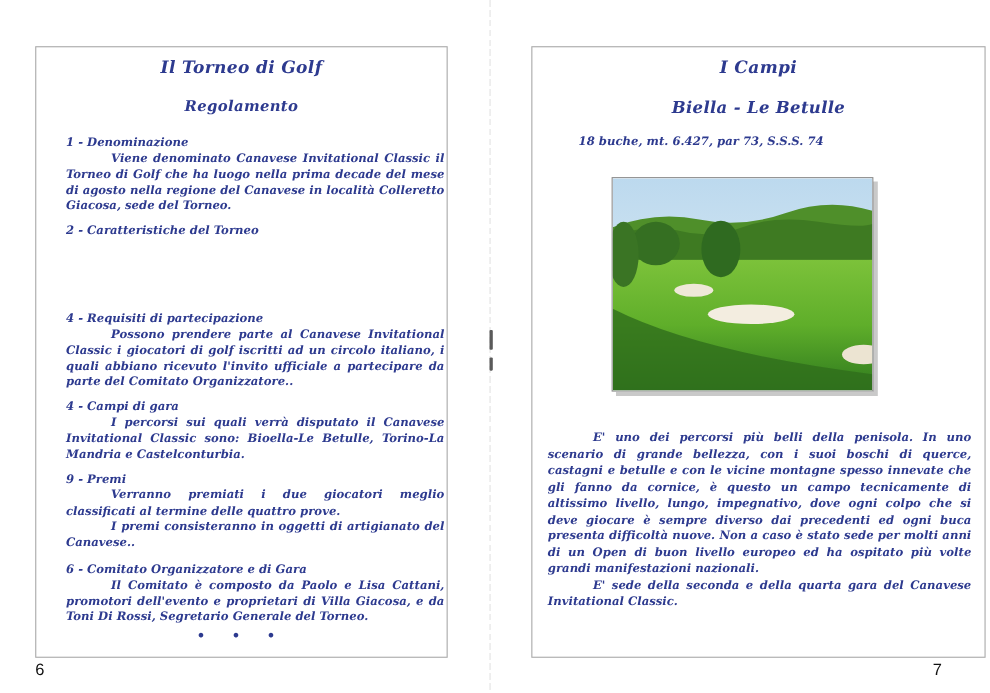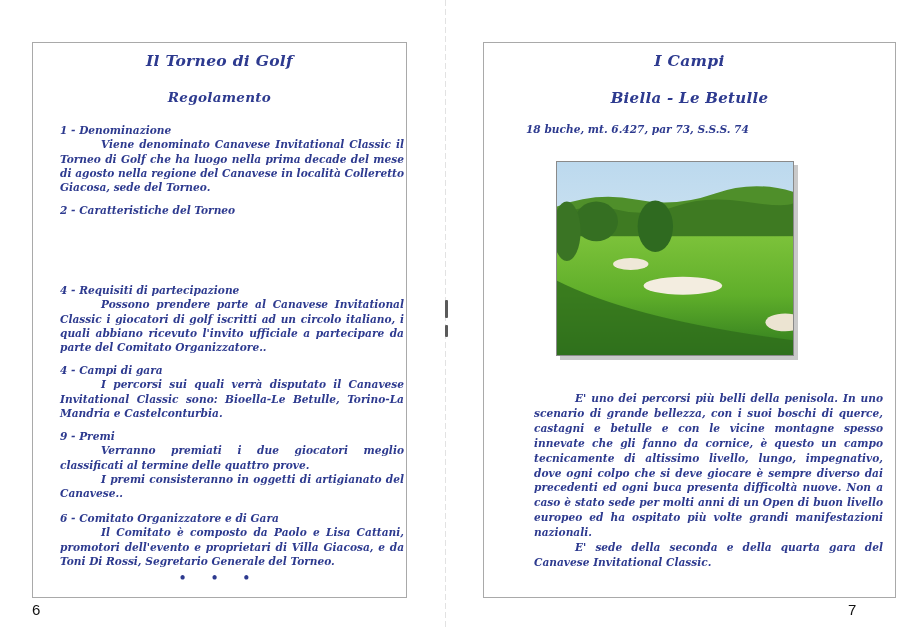--- a/index.html
+++ b/index.html
@@ -33,21 +33,21 @@
     position:absolute; left:72px; top:118px; width:236px; height:193px;
     border:1px solid #8a8a8a; box-shadow:4px 4px 0 #c9c9c9; overflow:hidden;
   }
   .photo svg { display:block; width:100%; height:100%; }
   .fold {
     position:absolute; left:445px; top:0; width:1px; height:630px;
     background:repeating-linear-gradient(to bottom,#e2e2e2 0 6px,transparent 6px 9px);
   }
   .binder { position:absolute; left:445px; width:3px; background:#5a5a5a; border-radius:1px; }
   .desc { position:absolute; left:14px; right:12px; top:348px; font-size:10.6px; line-height:14.9px; text-align:justify; }
-  .desc .p { display:block; text-indent:41px;margin-left:36px; }
+  .desc .p { display:block; text-indent:41px; }
 </style>
 </head>
 <body>
 
 <div class="fold"></div>
 <div class="binder" style="top:300px;height:18px;"></div>
 <div class="binder" style="top:325px;height:12px;"></div>
 
 <div id="left-box" class="page-box">
   <div class="title ink" style="top:46px;font-size:13.5px;">Regolamento</div>

